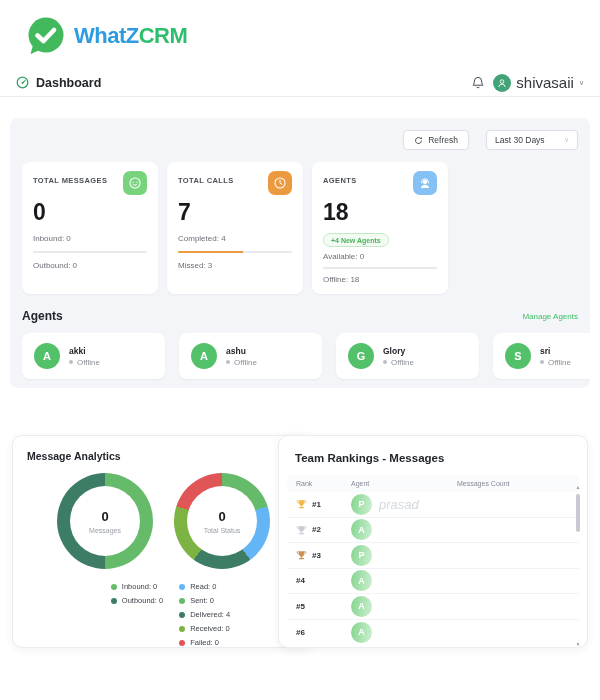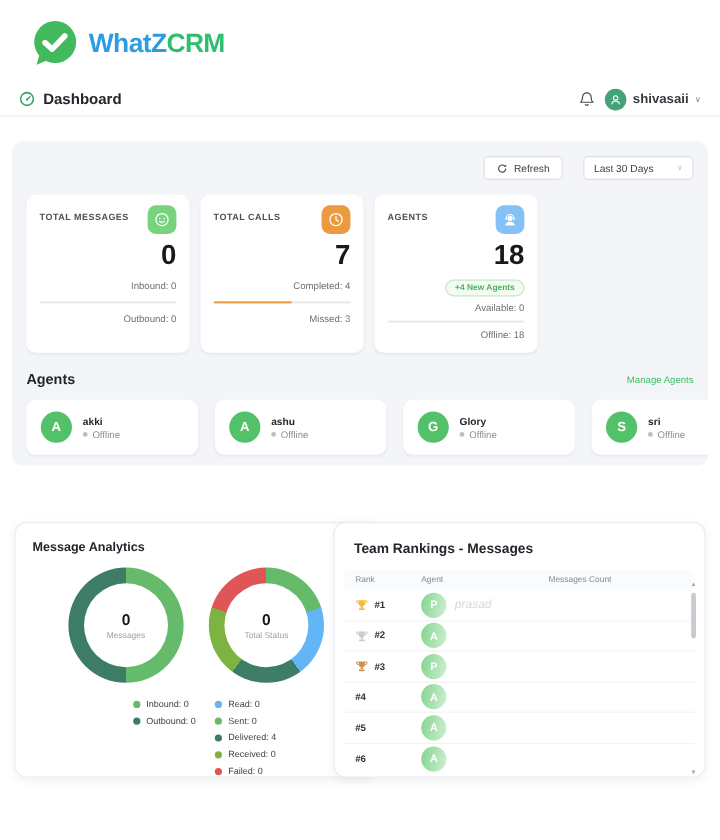--- a/index.html
+++ b/index.html
@@ -14,32 +14,32 @@
   .logo-part1 { color:#2e9ce1; }
   .logo-part2 { color:#2ebf6e; }
   
   .topbar { position:absolute; top:69px; left:0; width:600px; height:28px;
     border-bottom:1px solid #e9ebee; display:flex; align-items:center; padding:0 16px; background:#fff; }
   .topbar-title { font-size:12.5px; font-weight:700; margin-left:7px; color:#22262c; }
   .topbar-right { margin-left:auto; display:flex; align-items:center; gap:9px; }
   .user-chip { display:flex; align-items:center; gap:5px; cursor:pointer; }
   .user-avatar { width:18px; height:18px; border-radius:50%; background:#44a376;
     display:flex; align-items:center; justify-content:center; }
-  .user-name { font-size:11px; color:#34383e;font-weight:bold; }
+  .user-name { font-size:15px; color:#34383e; }
   .chev { font-size:7px; color:#7e848c; }
   
   .panel { position:absolute; top:118px; left:10px; width:580px; height:270px;
     background:#f3f5f8; border-radius:8px; padding:12px; overflow:hidden; }
   .panel-toolbar { display:flex; justify-content:flex-end; gap:17px; }
   .btn-refresh { display:flex; align-items:center; gap:5px; background:#fff; border:1px solid #dcdfe4;
     border-radius:4px; padding:4px 10px; font-size:8.5px; color:#3c4046; cursor:pointer; }
   .select { display:flex; align-items:center; justify-content:space-between; width:92px; background:#fff;
     border:1px solid #dcdfe4; border-radius:4px; padding:4px 8px; font-size:8.5px; color:#3c4046; cursor:pointer; }
   .select .chev { color:#c2c7cd; }
-  .stats { display:flex; gap:9px; margin-top:12px;text-align:right; }
+  .stats { display:flex; gap:9px; margin-top:12px; }
   .stat-card { width:136px; height:132px; background:#fff; border-radius:8px; padding:11px;
     box-shadow:0 1px 2px rgba(20,30,50,.05); }
   .stat-top { display:flex; justify-content:space-between; align-items:flex-start; }
   .stat-label { font-size:7.5px; font-weight:700; color:#4b5058; letter-spacing:.4px; padding-top:3px; }
   .stat-icon { width:24px; height:24px; border-radius:7px; display:flex; align-items:center;
     justify-content:center; margin-top:-2px; flex:0 0 auto; }
   .stat-value { font-size:23px; font-weight:800; margin-top:4px; color:#17191d; }
   .stat-line { font-size:8px; color:#6b7077; margin-top:8px; }
   .bar { height:2px; background:#e8eaee; border-radius:2px; margin-top:8px; overflow:hidden; }
   .bar-fill { height:100%; }
@@ -76,21 +76,21 @@
   .thead { display:flex; margin:11px 8px 0; background:#fafbfd; border-radius:4px; height:17px;
     align-items:center; font-size:7px; color:#858b94; padding-left:9px; }
   .th-rank { width:55px; } .th-agent { width:106px; } .th-count { flex:1; }
   .trow { display:flex; align-items:center; height:25.5px; border-bottom:1px solid #f2f3f6;
     margin:0 8px; padding-left:9px; }
   .td-rank { width:55px; display:flex; align-items:center; gap:5px; font-size:8px; font-weight:700; color:#2b2f36; }
   .td-rank .trophy { width:11px; display:flex; }
   .td-agent { width:106px; display:flex; align-items:center; gap:7px; }
   .rank-avatar { width:21px; height:21px; border-radius:50%; background:linear-gradient(100deg,#84d48e,#cdf0d2);
     color:#fff; font-size:9px; font-weight:700; display:flex; align-items:center; justify-content:center; flex:0 0 auto; }
-  .rank-name { font-size:10px; color:#d4d9de;font-style:italic; }
+  .rank-name { font-size:13px; color:#d4d9de;font-style:italic; }
   .td-count { flex:1; font-size:7.5px; color:#dfe3e8; }
   .vscroll { position:absolute; right:5px; top:48px; width:8px; height:145px; }
   .vs-arrow { font-size:5px; color:#9aa0a8; text-align:center; line-height:6px; cursor:pointer; }
   .vs-thumb { position:absolute; top:10px; left:2px; width:4px; height:38px; background:#c7cbd1;
     border-radius:2px; cursor:pointer; }
   .vs-arrow.down { position:absolute; bottom:-18px; left:0; width:8px; }
 </style>
 </head>
 <body>
 

